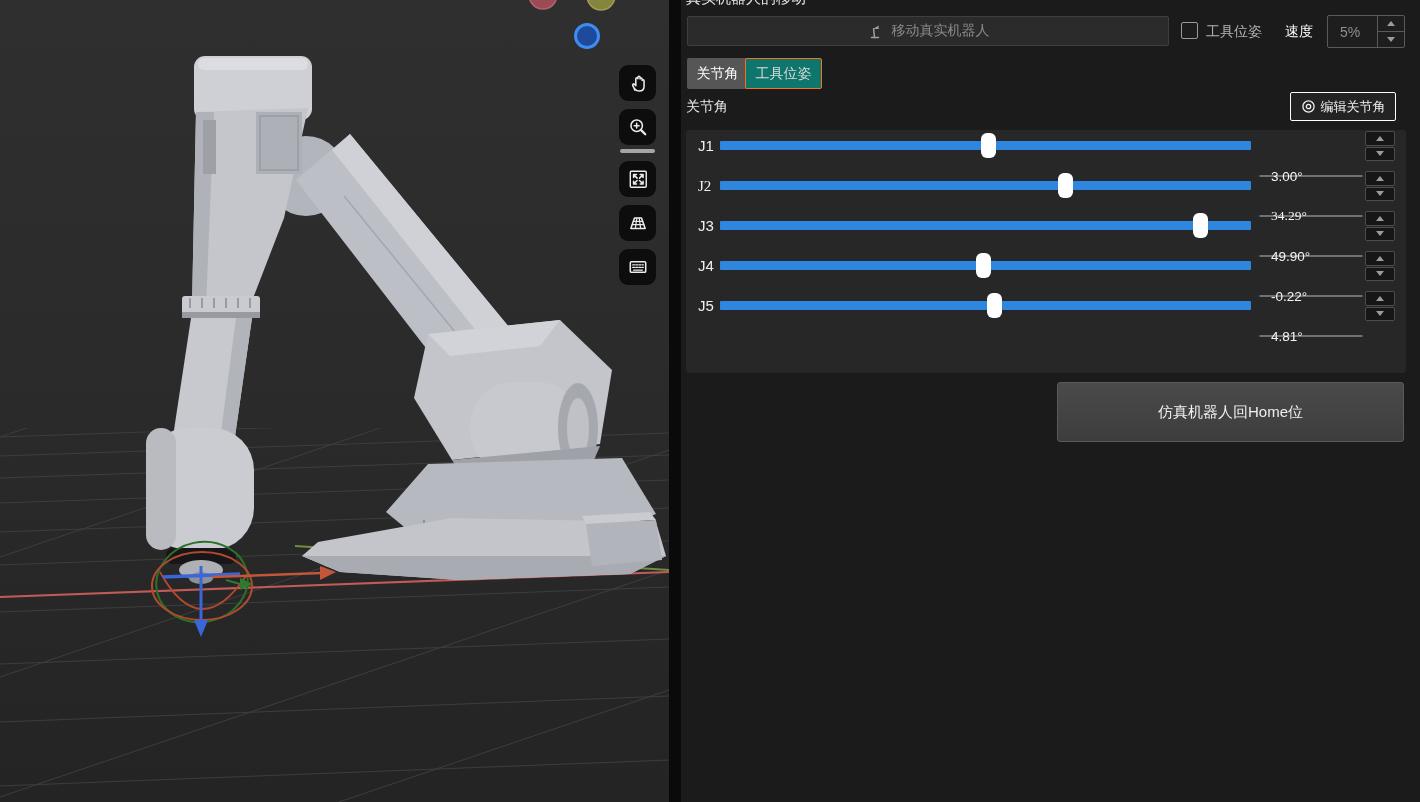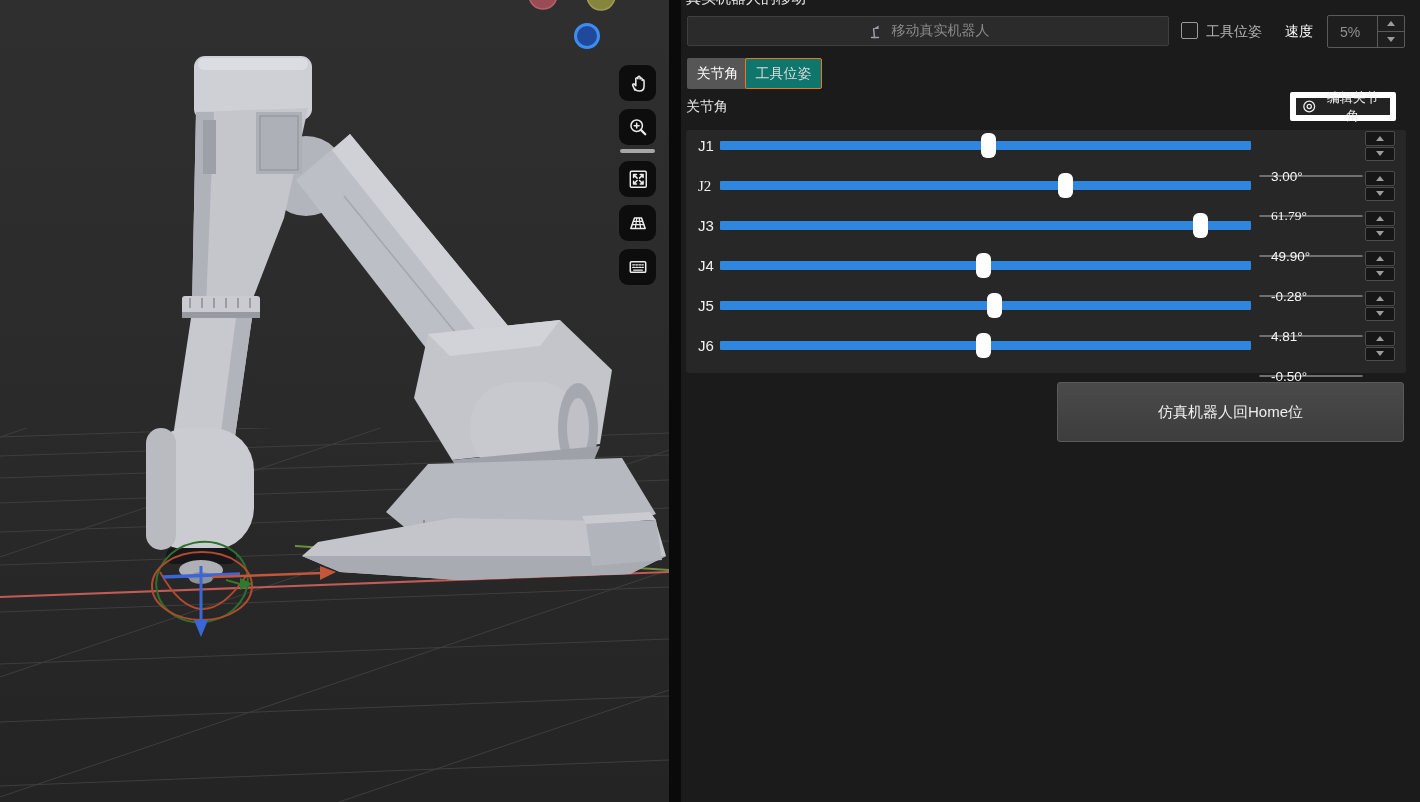--- a/index.html
+++ b/index.html
@@ -55,21 +55,21 @@
   .speed-col .cell{flex:1;display:flex;align-items:center;justify-content:center;cursor:pointer;}
   .speed-col .cell + .cell{border-top:1px solid #5a5a5a;}
 
   .tab{position:absolute;top:58px;height:31px;box-sizing:border-box;display:flex;
     align-items:center;justify-content:center;font-size:14px;border-radius:2px;cursor:pointer;}
   .tab.active{left:6px;width:61px;background:#565656;color:#ffffff;}
   .tab.inactive{left:64px;width:77px;background:#0f766e;color:#dcdcdc;border:1px solid #f97316;}
 
   .section-title{position:absolute;left:5px;top:98px;font-size:14px;color:#e8e8e8;}
   .edit-btn{position:absolute;left:609px;top:92px;width:106px;height:29px;box-sizing:border-box;
-    border:6px solid #ffffff;border-radius:2px;background:#232323;color:#f0f0f0;font-size:13px;
+    border:1px solid #ffffff;border-radius:2px;background:#232323;color:#f0f0f0;font-size:13px;
     display:flex;align-items:center;justify-content:center;gap:5px;cursor:pointer;}
   .edit-btn svg{width:15px;height:15px;stroke:#f0f0f0;fill:none;stroke-width:1.3;}
 
   .group{position:absolute;left:5px;top:130px;width:720px;height:243px;
     background:#272727;border-radius:3px;}
 
   .jrow{position:absolute;left:0;width:100%;height:30px;}
   .jlabel{position:absolute;left:12px;top:0;width:24px;line-height:30px;font-size:15px;color:#f0f0f0;}
   .jtrack{position:absolute;left:34px;top:10px;width:531px;height:9px;background:#2e86de;
     border-radius:1px;cursor:pointer;}
@@ -286,21 +286,21 @@
               </div>
       </div>
     </div>
   </div>
         <div class="jrow" style="top: 41px; font-family: Liberation Serif, serif;">
     <span class="jlabel">J2</span>
     <div class="jtrack">
       <div class="jhandle" style="left: calc(65.2% - 8px);"></div>
     </div>
     <div class="spin">
-      <div class="spin-val">61.79°</div>
+      <div class="spin-val">34.29°</div>
       <div class="spin-col">
         <div class="spin-btn">
                 <i class="arr up"></i>
               </div>
         <div class="spin-btn">
                 <i class="arr down"></i>
               </div>
       </div>
     </div>
   </div>
@@ -320,21 +320,21 @@
               </div>
       </div>
     </div>
   </div>
         <div class="jrow" style="top: 121px;">
     <span class="jlabel">J4</span>
     <div class="jtrack">
       <div class="jhandle" style="left: calc(49.7% - 8px);"></div>
     </div>
     <div class="spin">
-      <div class="spin-val">-0.28°</div>
+      <div class="spin-val">-0.22°</div>
       <div class="spin-col">
         <div class="spin-btn">
                 <i class="arr up"></i>
               </div>
         <div class="spin-btn">
                 <i class="arr down"></i>
               </div>
       </div>
     </div>
   </div>
@@ -348,34 +348,17 @@
       <div class="spin-col">
         <div class="spin-btn">
                 <i class="arr up"></i>
               </div>
         <div class="spin-btn">
                 <i class="arr down"></i>
               </div>
       </div>
     </div>
   </div>
-        <div class="jrow" style="top: 201px;">
-    <span class="jlabel">J6</span>
-    <div class="jtrack">
-      <div class="jhandle" style="left: calc(49.7% - 8px);"></div>
-    </div>
-    <div class="spin">
-      <div class="spin-val">-0.50°</div>
-      <div class="spin-col">
-        <div class="spin-btn">
-                <i class="arr up"></i>
-              </div>
-        <div class="spin-btn">
-                <i class="arr down"></i>
-              </div>
-      </div>
-    </div>
-  </div>
       </div>
 
     <button class="home-btn b2">仿真机器人回Home位</button>
   </div>
 </div>
 
 </body></html>

